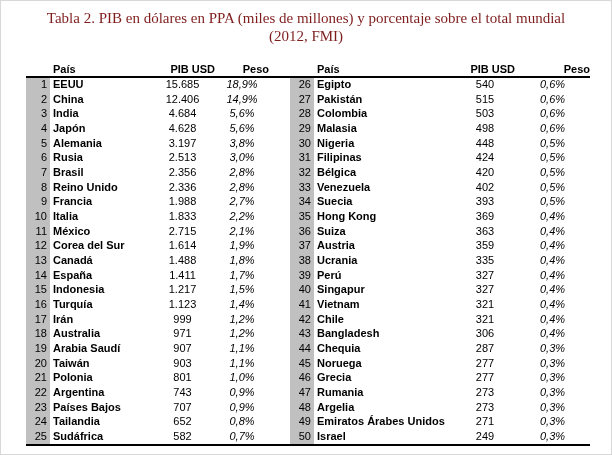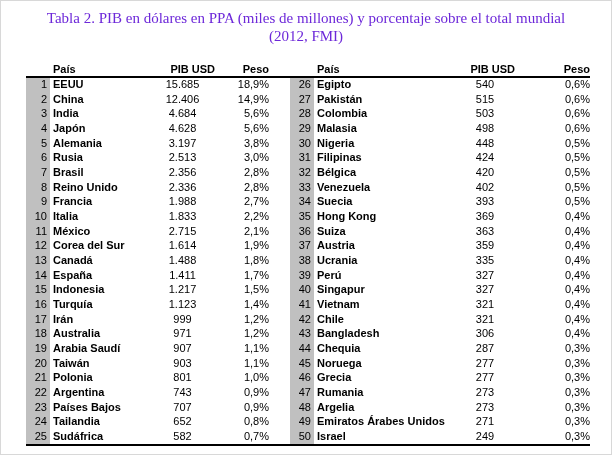--- a/index.html
+++ b/index.html
@@ -12,21 +12,21 @@
     font-family: "Liberation Sans", sans-serif;
     color: #000000;
     overflow: hidden;
   }
   .title {
     font-family: "Liberation Serif", serif;
     font-size: 15px;
     line-height: 18px;
     text-align: center;
     padding-top: 8px;
-    color: #6d28d9;
+    color: #7f1d1d;
   }
   .tables-wrap {
     position: relative;
     margin: 15px 0 0 25px;
     width: 564px;
     display: flex;
     gap: 21px;
     padding-bottom: 2px;
   }
   table {
@@ -63,21 +63,21 @@
     white-space: nowrap;
     overflow: hidden;
   }
   td.rank {
     background: #c0c0c0;
     text-align: right;
     padding-right: 3px;
   }
   td.name { font-weight: bold; padding-left: 3px; }
   td.gdp  { text-align: center; }
-  td.peso { text-align: right; }
+  td.peso { text-align: center; font-style: italic; }
   .rule-head {
     position: absolute;
     left: 0; top: 16px;
     width: 100%; height: 2px;
     background: #000000;
   }
   .rule-bottom {
     position: absolute;
     left: 0; bottom: 0;
     width: 100%; height: 2px;

